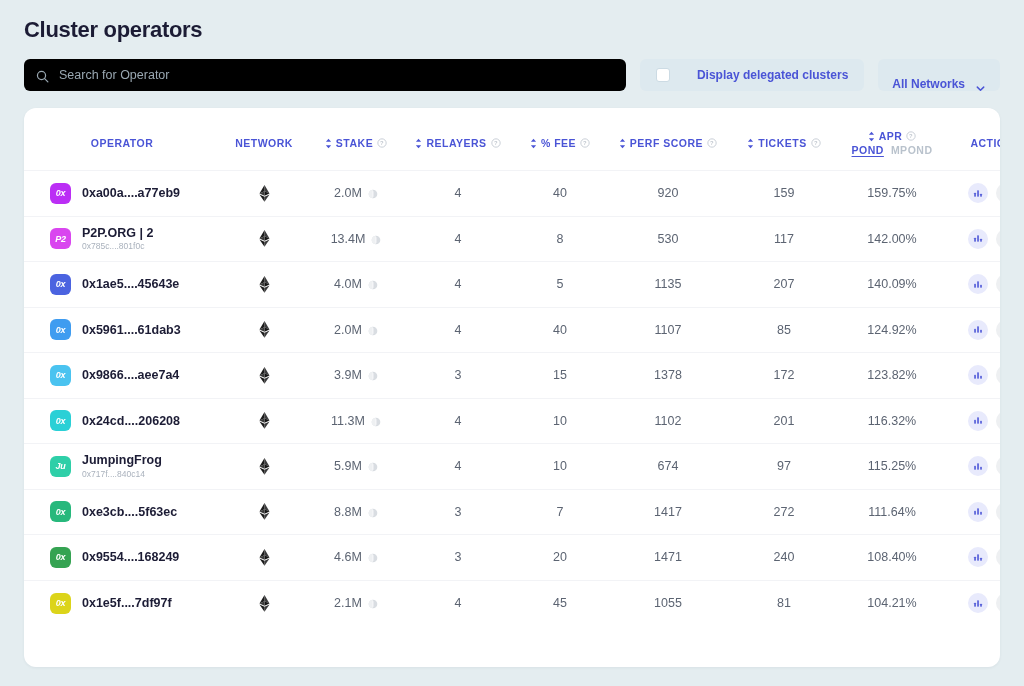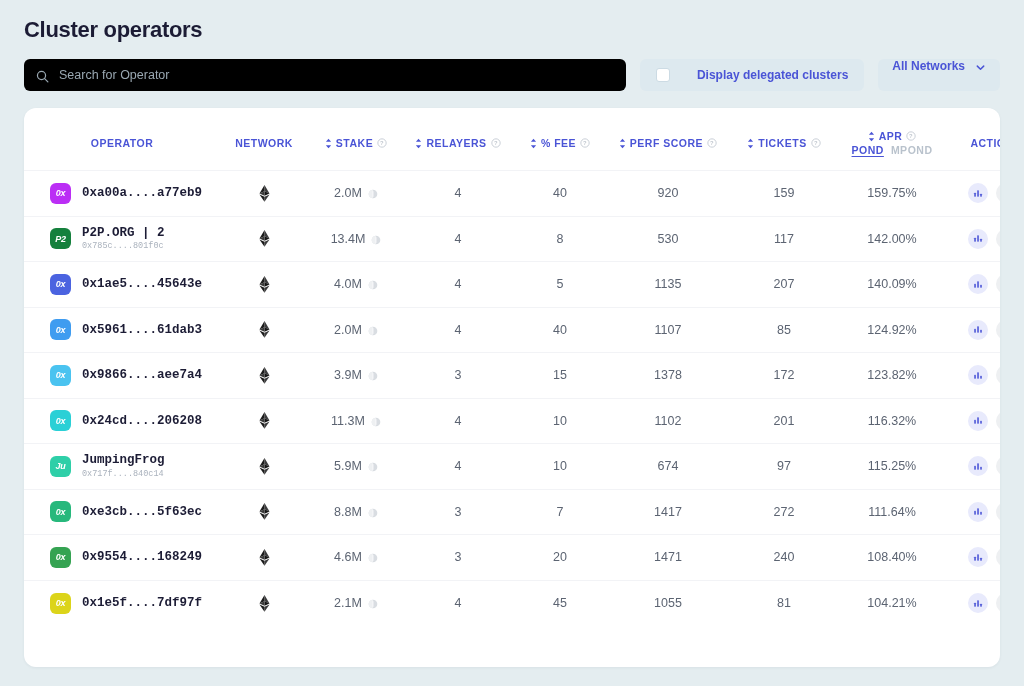--- a/index.html
+++ b/index.html
@@ -46,21 +46,21 @@
   .checkbox {
     width: 14px; height: 14px; border-radius: 3px;
     background: #ffffff; border: 1px solid #ccdbe4; flex: 0 0 auto;
   }
   .delegated-label {
     font-size: 12px; font-weight: 700; color: #4a54d6; white-space: nowrap; padding-left: 18px;
   }
 
   .network-select {
     height: 32px; background: #dde9ef; border-radius: 6px;
-    display: flex; align-items: flex-start; gap: 10px; padding: 0 14px;
+    display: flex; align-items: flex-end; gap: 10px; padding: 0 14px;
     cursor: pointer; margin-left: auto;
   }
   .network-label { font-size: 12px; font-weight: 700; color: #4a54d6; white-space: nowrap; }
   .chevron-down { width: 11px; height: 11px; display:block; }
 
   
   .card {
     position: absolute; left: 24px; top: 108px;
     width: 976px; height: 559px;
     background: #ffffff; border-radius: 12px;
@@ -108,21 +108,21 @@
 
   
   .op-cell { display: flex; align-items: center; gap: 11px; padding-left: 26px; }
   .avatar {
     width: 21px; height: 21px; border-radius: 6px; flex: 0 0 auto;
     display: flex; align-items: center; justify-content: center;
     color: #ffffff; font-size: 9px; font-weight: 700;
     letter-spacing: -0.2px;
     font-style: italic;
   }
-  .op-names { display: flex; flex-direction: column; align-items: flex-start; line-height: 1.15; font-family: Liberation Mono, monospace; }
+  .op-names { display: flex; flex-direction: column; align-items: flex-start; line-height: 1.15; }
   .op-primary { font-size: 12.5px; font-weight: 700; color: #1c1c35; white-space: nowrap; }
   .op-secondary { font-size: 8.5px; font-weight: 400; color: #aab2bd; margin-top: 2px; white-space: nowrap; }
 
   
   .eth-icon { display:block; margin: 0 auto; width: 11px; height: 17px; }
 
   
   .stake-cell { display:flex; align-items:center; justify-content:center; gap: 6px; }
   .token-icon { width: 10px; height: 10px; display: block; flex:0 0 auto; }
 
@@ -355,21 +355,21 @@
                     <rect x="9.2" y="7.4" width="2" height="3.8" rx="0.6" fill="#4a54d6"></rect>
                   </svg>
                 </span>
                 <span class="act-btn act-share"></span>
               </div>
             </td>
           </tr>
           <tr>
             <td>
               <div class="op-cell">
-                <span class="avatar" style="background:#15803d">P2</span>
+                <span class="avatar" style="background:#d946ef">P2</span>
                 <span class="op-names">
                   <span class="op-primary">P2P.ORG | 2</span>
                   <span class="op-secondary">0x785c....801f0c</span>
                 </span>
               </div>
             </td>
             <td>
               <span class="eth-icon"><svg viewBox="0 0 12 19" width="11" height="17">
                   <path d="M6 0L6 7.1L11.6 9.6L6 0Z" fill="#3c3c3d"></path>
                   <path d="M6 0L0.4 9.6L6 7.1L6 0Z" fill="#1c1c1c"></path>

